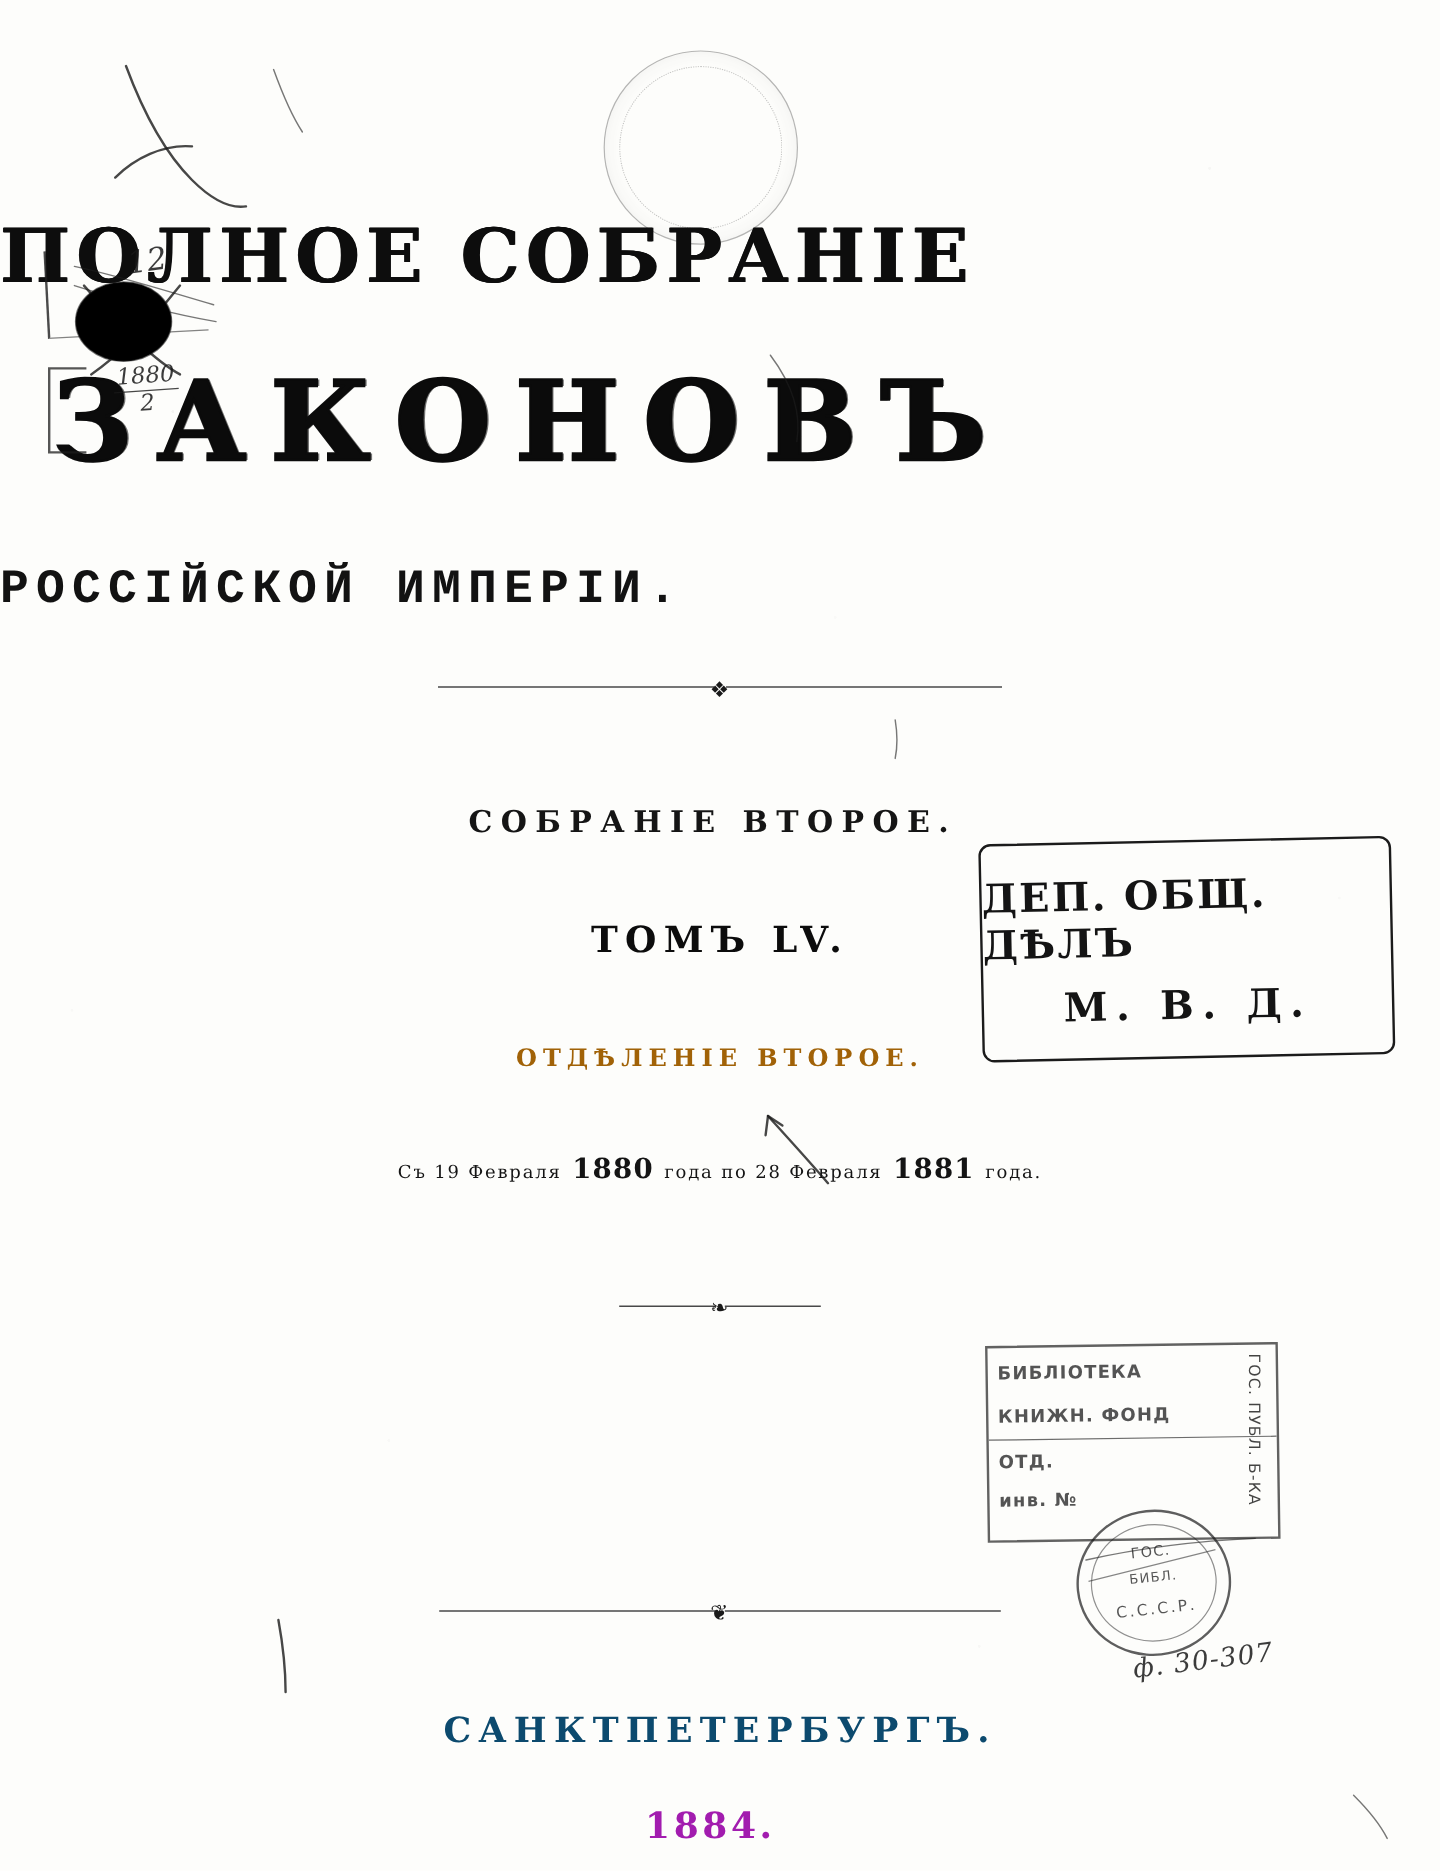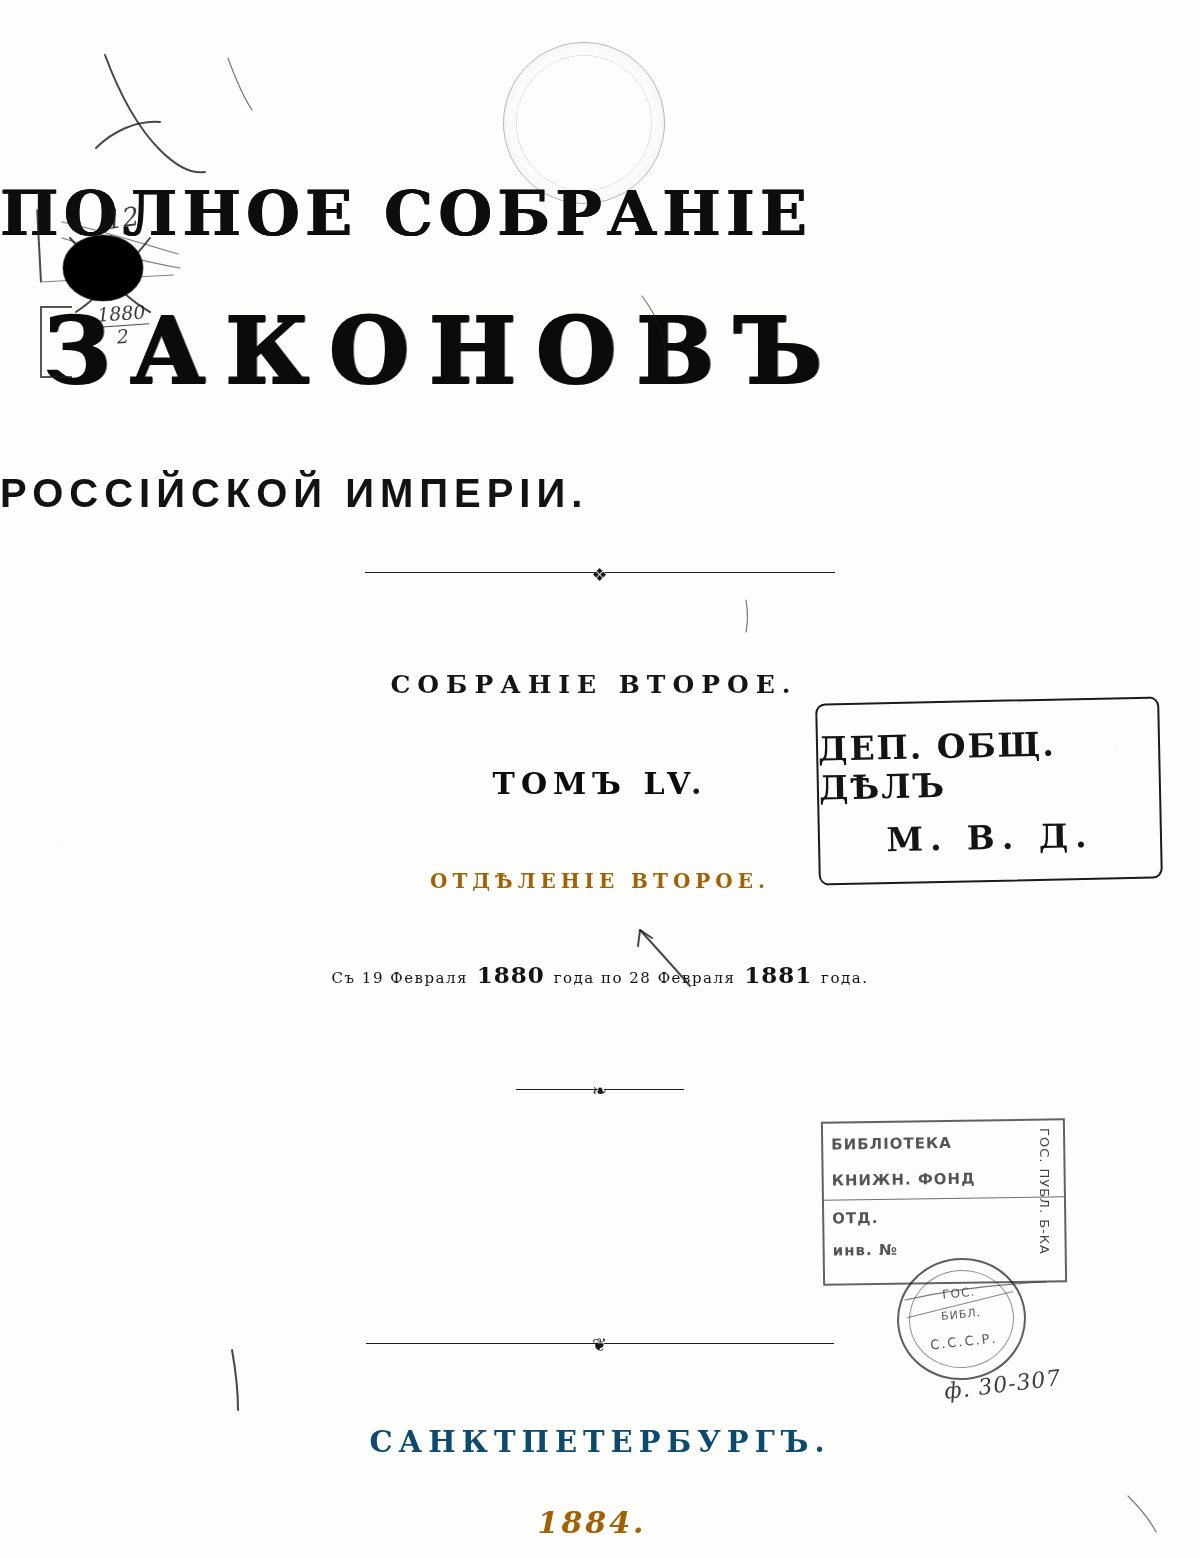--- a/index.html
+++ b/index.html
@@ -62,21 +62,21 @@
     color: #0b0b0b;
     -webkit-text-stroke: 2px #0b0b0b;
     text-shadow: 2px 0 0 rgba(0,0,0,.55), -1px 1px 0 rgba(0,0,0,.4);
     padding-left: 44px;
   }
 
   .line-main3 {
     position: absolute;
     top: 473px;
     left: 0; right: 0;
-    font-family: Liberation Sans, sans-serif;
+    font-family: Liberation Mono, monospace;
     font-weight: 700;
     font-size: 40px;
     letter-spacing: 6px;
     line-height: 1;
     color: #121212;
   }
 
   
   .ornament {
     position: absolute;
@@ -187,22 +187,21 @@
   }
   .imprint-year {
     position: absolute;
     top: 1505px;
     left: 0; right: 16px;
     text-align: center;
     font-family: "DejaVu Serif", serif;
     font-size: 30px;
     font-weight: 700;
     letter-spacing: 3px;
-    color: #a16207;
-    font-style: italic;
+    color: #a21caf;
   }
 
   
   .emboss-stamp {
     position: absolute;
     left: 503px;
     top: 42px;
     width: 160px;
     height: 160px;
     border-radius: 50%;

